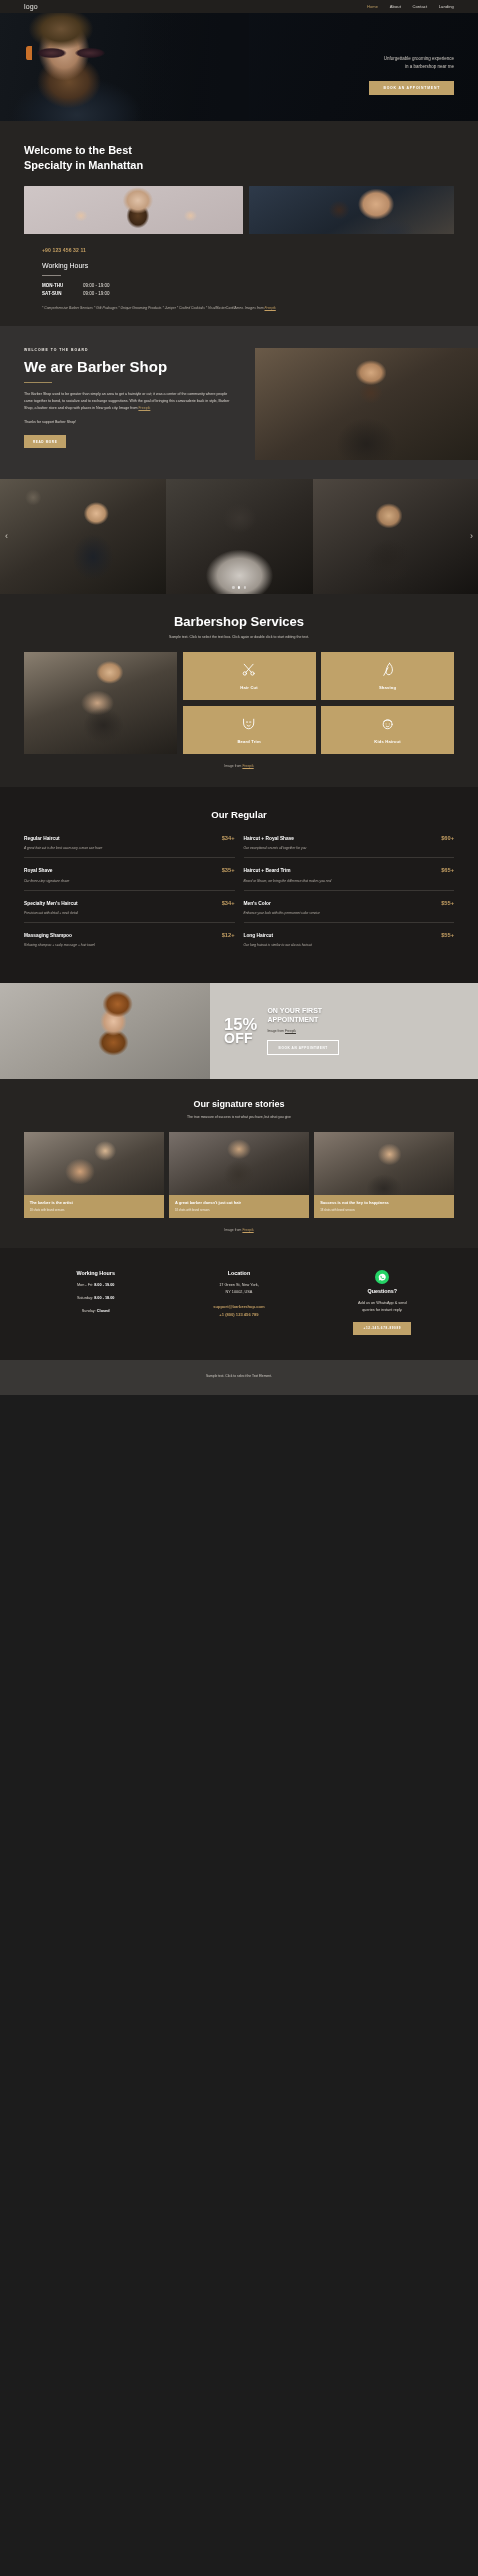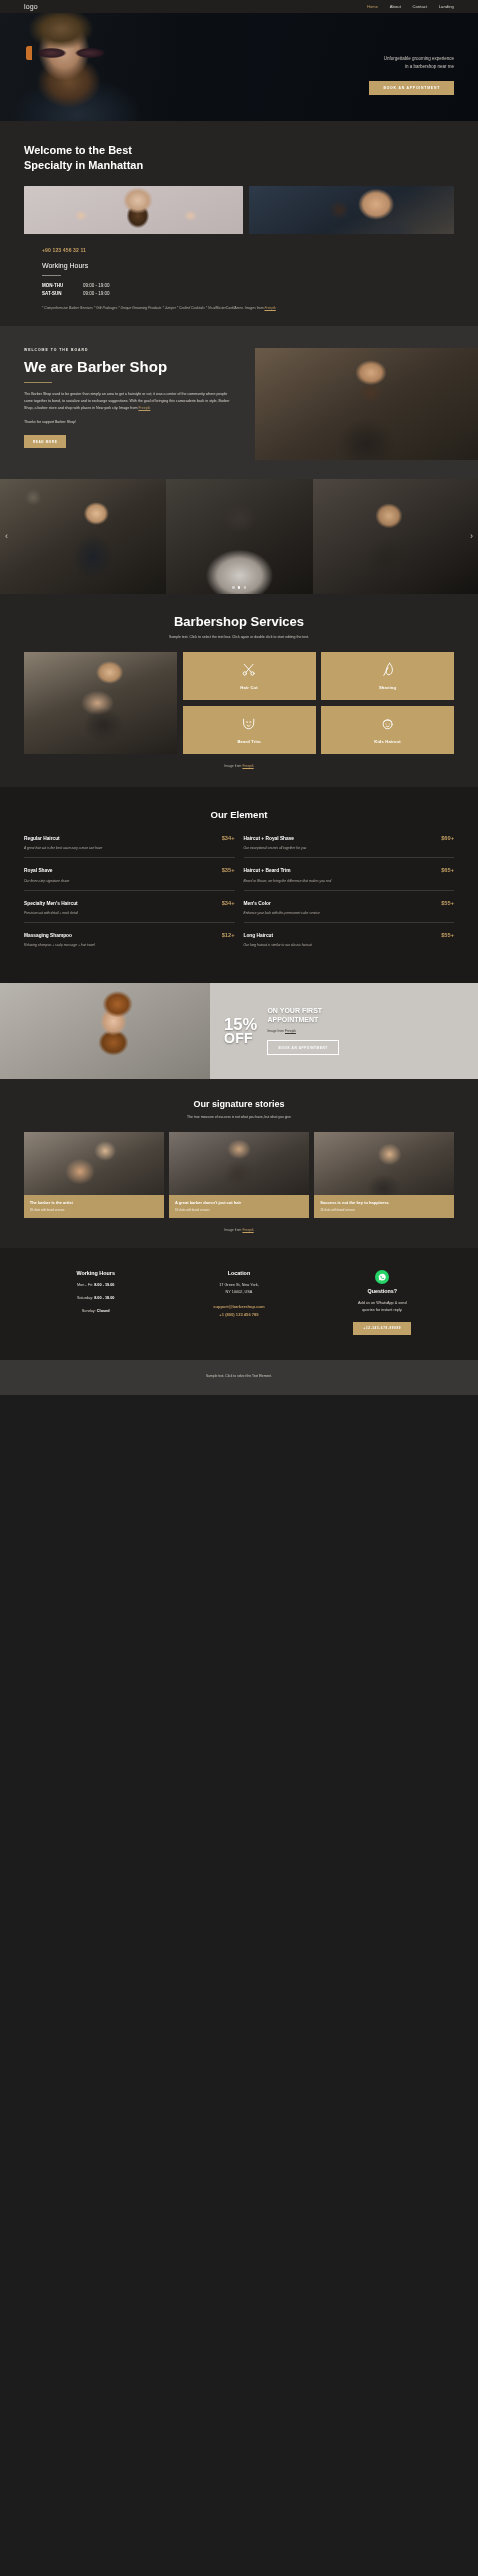--- a/index.html
+++ b/index.html
@@ -379,21 +379,21 @@
         </div>
 
       </div>
     </div>
     <div class="svc-credit">
       <span>Image from </span><u>Freepik</u>
     </div>
   </div>
 
   <div class="pricing">
-    <h2>Our Element</h2>
+    <h2>Our Regular</h2>
     <div class="pr-grid">
 
       <div class="pr-item">
         <div class="pr-top">
           <span class="pr-name">Regular Haircut</span>
           <span class="pr-price">$34+</span>
         </div>
         <div class="pr-desc">A great hair cut is the best accessory a man can have</div>
       </div>
 

